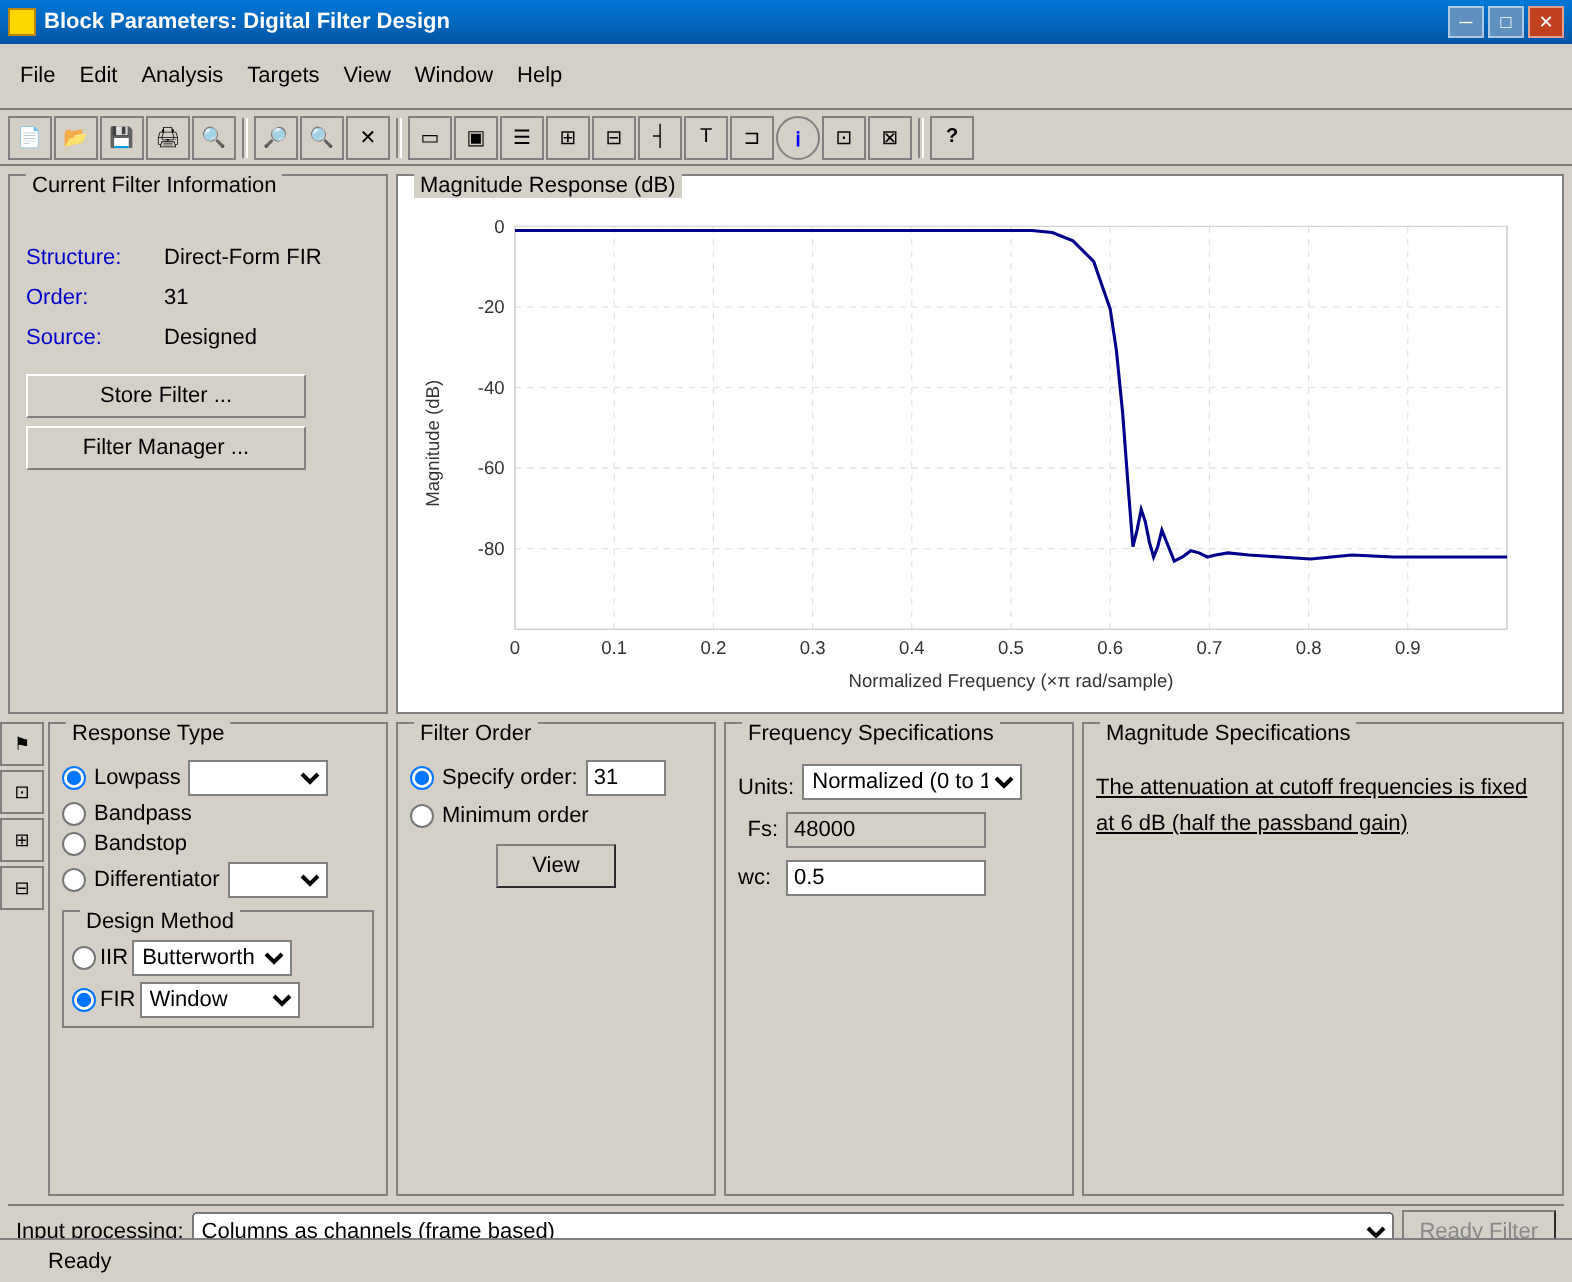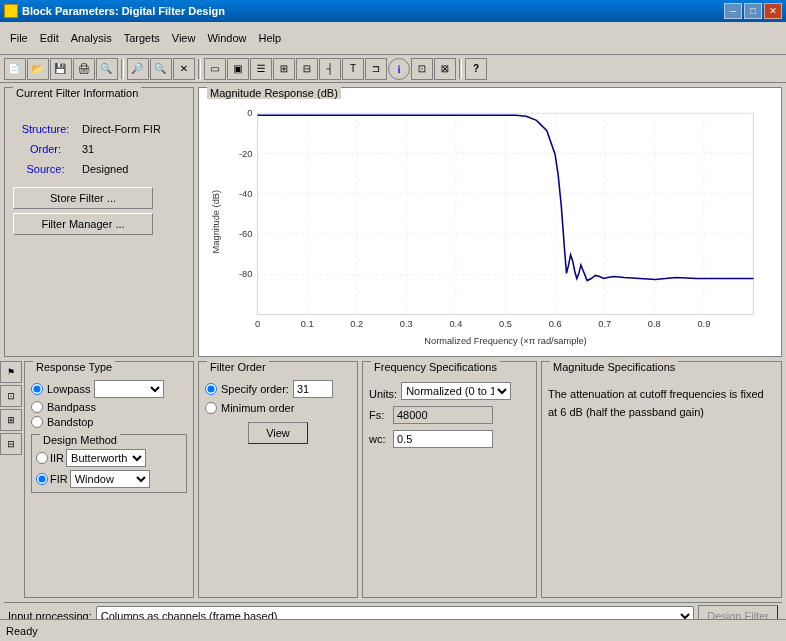--- a/index.html
+++ b/index.html
@@ -127,21 +127,20 @@
       top: -1px;
       left: 8px;
       background: #d4d0c8;
       padding: 0 3px;
       font-size: 11px;
       color: #000;
     }
     .filter-info-content {
       margin-top: 20px;
       line-height: 1.8;
-      text-align: center;
     }
     .filter-info-row {
       display: flex;
       gap: 4px;
     }
     .filter-info-label {
       color: #0000cc;
       width: 65px;
       flex-shrink: 0;
     }
@@ -193,21 +192,21 @@
     .group-panel {
       border: 1px solid #808080;
       background: #d4d0c8;
       position: relative;
       padding: 12px 6px 6px 6px;
     }
 
     .response-type-panel { width: 170px; flex-shrink: 0; }
     .filter-order-panel { width: 160px; flex-shrink: 0; }
     .freq-spec-panel { width: 175px; flex-shrink: 0; }
-    .mag-spec-panel { flex: 1; }
+    .mag-spec-panel { flex: 1; text-decoration: underline; }
 
     .radio-group {
       display: flex;
       flex-direction: column;
       gap: 3px;
     }
     .radio-row {
       display: flex;
       align-items: center;
       gap: 4px;
@@ -259,21 +258,21 @@
       margin-top: 4px;
     }
 
     
     .status-bar {
       height: 22px;
       background: #d4d0c8;
       border-top: 1px solid #808080;
       display: flex;
       align-items: center;
-      padding: 0 6px;
+      padding: 0 24px;
       font-size: 11px;
       position: absolute;
       bottom: 0;
       left: 0;
       right: 0;
     }
 
     
     .bottom-controls {
       display: flex;
@@ -472,20 +471,27 @@
             </select>
           </div>
           <div class="radio-row">
             <input type="radio" name="response" class="radio-input" style="">
             <span>Bandpass</span>
           </div>
           <div class="radio-row">
             <input type="radio" name="response" class="radio-input" style="">
             <span>Bandstop</span>
           </div>
+          <div class="radio-row">
+            <input type="radio" name="response" class="radio-input" style="">
+            <span>Differentiator</span>
+            <select class="small-select" style="width:50px;">
+              <option></option>
+            </select>
+          </div>
         </div>
 
         <div class="design-method-panel">
           <span class="panel-title">Design Method</span>
           <div class="radio-row" style="margin-top:4px; gap:2px;">
             <input type="radio" name="design" class="radio-input" style="">
             <span>IIR</span>
             <select class="small-select" style="width:80px;">
               <option value="Butterworth">Butterworth</option>
             </select>
@@ -522,21 +528,21 @@
       <div class="group-panel freq-spec-panel">
         <span class="panel-title">Frequency Specifications</span>
         <div style="margin-top:8px; display:flex; flex-direction:column; gap:6px;">
           <div class="radio-row" style="gap:4px;align-items:flex-end;">
             <span>Units:</span>
             <select class="small-select" style="width:110px;">
               <option value="Normalized (0 to 1)">Normalized (0 to 1)</option>
             </select>
           </div>
           <div class="radio-row" style="gap:4px;">
-            <span style="width:20px;">Fs:</span>
+            <span style="width:20px;text-align:right;">Fs:</span>
             <input type="text" class="text-input text-input-disabled" value="48000" style="width: 100px;">
           </div>
           <div class="radio-row" style="gap:4px;">
             <span style="width:20px;">wc:</span>
             <input type="text" class="text-input" value="0.5" style="width: 100px;">
           </div>
         </div>
       </div>
 
       <div class="group-panel mag-spec-panel">
@@ -544,21 +550,21 @@
         <div style="margin-top:12px; line-height:1.6; font-size:11px;">The attenuation at cutoff frequencies is fixed at 6 dB (half the passband gain)</div>
       </div>
 
     </div>
 
     <div class="bottom-controls">
       <span class="bottom-label">Input processing:</span>
       <select class="bottom-select">
         <option value="Columns as channels (frame based)">Columns as channels (frame based)</option>
       </select>
-      <button class="design-filter-btn">Design Filter</button>
+      <button class="design-filter-btn">Ready Filter</button>
     </div>
 
   </div>
 
   <div class="status-bar">
     <span>Ready</span>
   </div>
 
 </div>
 

